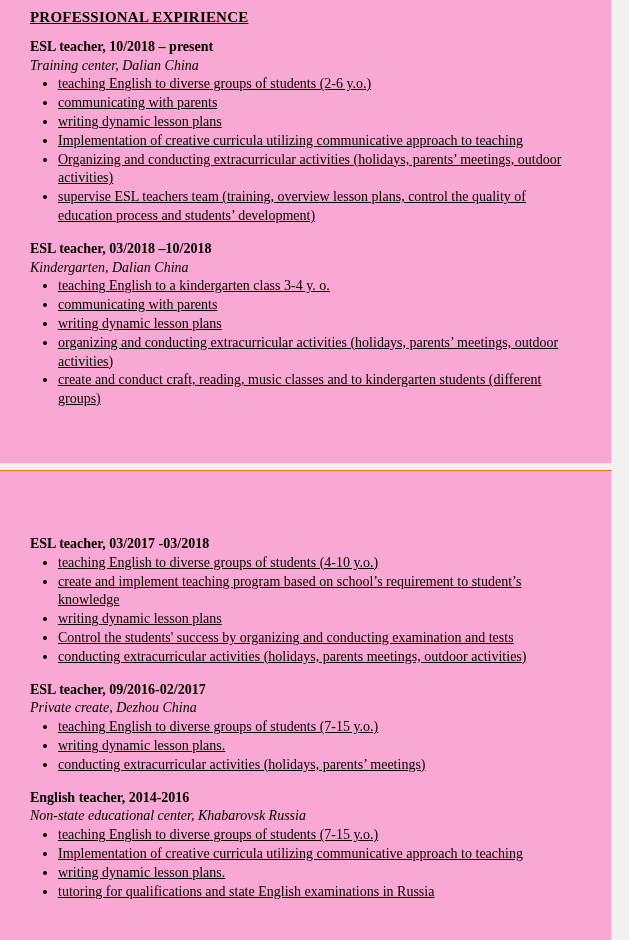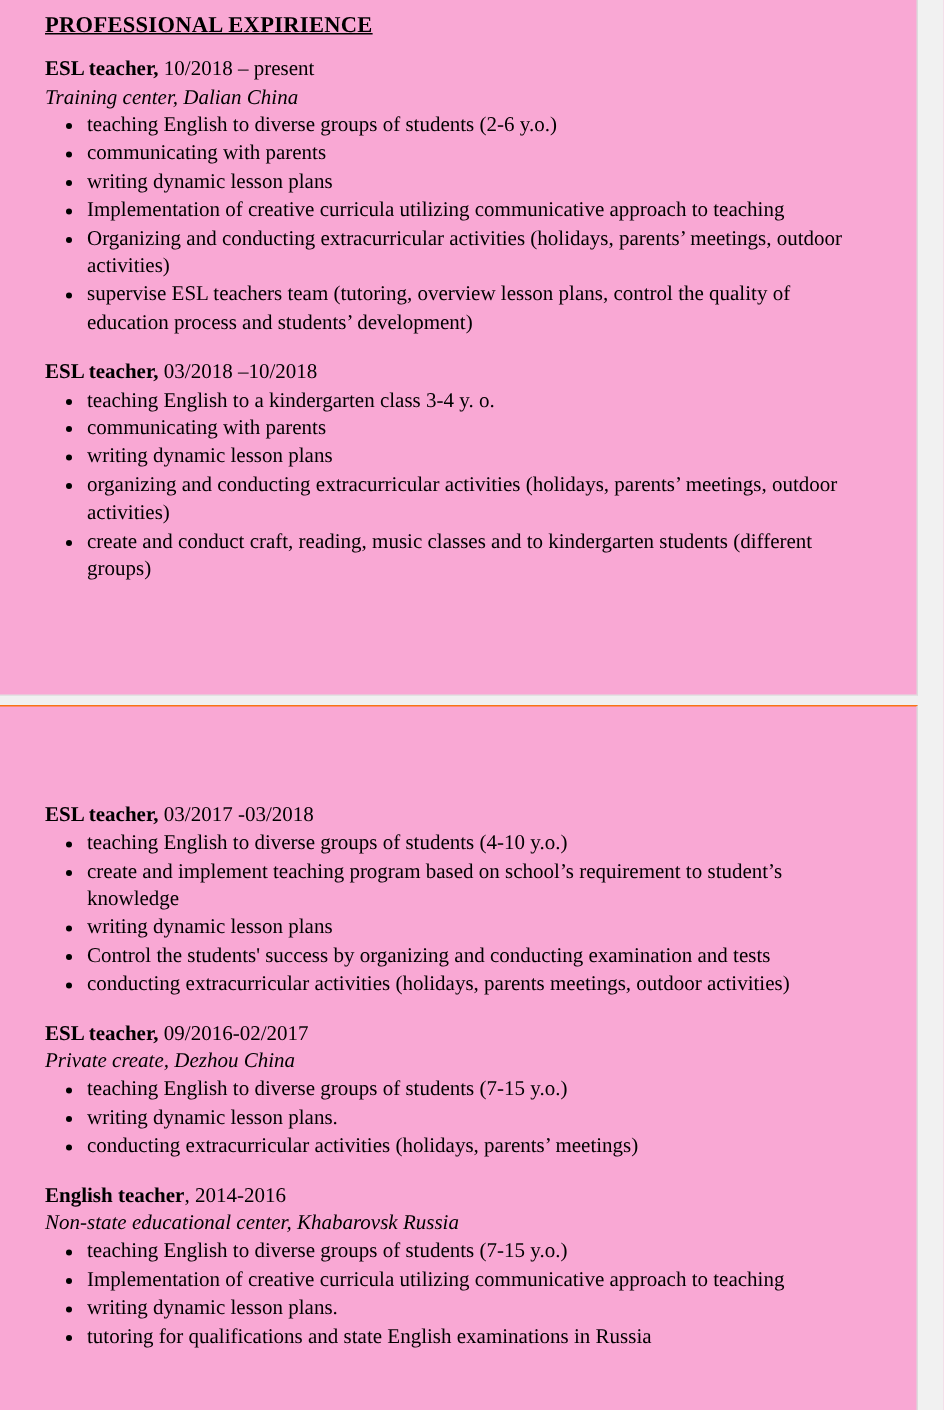--- a/index.html
+++ b/index.html
@@ -32,26 +32,27 @@
   }
   .doc-title {
     font-size: 15px;
     font-weight: bold;
     text-decoration: underline;
     letter-spacing: 0.2px;
   }
   .entry { margin-top: 14px; }
   .entry.after-title { margin-top: 11px; }
   .head .role { font-weight: bold; }
-  .head .dates { font-weight: normal; }
+  .head .dates { font-weight: bold; }
   .place { font-style: italic; }
   ul.bullets {
     list-style: disc outside;
     margin: 0;
     padding-left: 28px;
+    text-decoration: underline;
   }
   ul.bullets li { padding-left: 0; }
 </style>
 </head>
 <body>
 
 <div class="canvas">
 
   <div class="page page-1">
 
@@ -59,26 +60,27 @@
 
     <section class="entry after-title">
       <p class="head"><span class="role">ESL teacher,</span><span class="dates"> 10/2018 – present</span></p>
       <p class="place">Training center, Dalian China</p>
       <ul class="bullets">
         <li>teaching English to diverse groups of students (2-6 y.o.)</li>
         <li>communicating with parents</li>
         <li>writing dynamic lesson plans</li>
         <li>Implementation of creative curricula utilizing communicative approach to teaching</li>
         <li>Organizing and conducting extracurricular activities (holidays, parents’ meetings, outdoor activities)</li>
-        <li>supervise ESL teachers team (tutoring, overview lesson plans, control the quality of education process and students’ development)</li>
+        <li>supervise ESL teachers team (training, overview lesson plans, control the quality of education process and students’ development)</li>
       </ul>
     </section>
 
     <section class="entry">
       <p class="head"><span class="role">ESL teacher,</span><span class="dates"> 03/2018 –10/2018</span></p>
+      <p class="place">Kindergarten, Dalian China</p>
       <ul class="bullets">
         <li>teaching English to a kindergarten class 3-4 y. o.</li>
         <li>communicating with parents</li>
         <li>writing dynamic lesson plans</li>
         <li>organizing and conducting extracurricular activities (holidays, parents’ meetings, outdoor activities)</li>
         <li>create and conduct craft, reading, music classes and to kindergarten students (different groups)</li>
       </ul>
     </section>
 
   </div>

